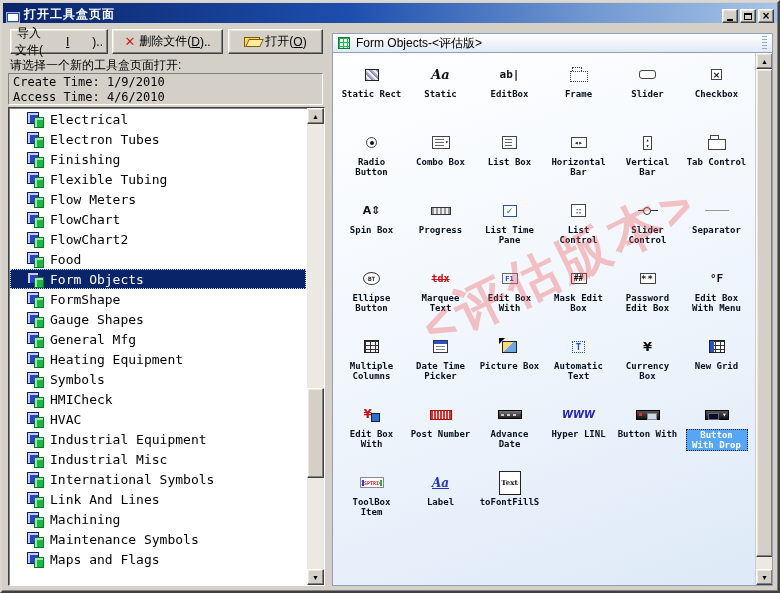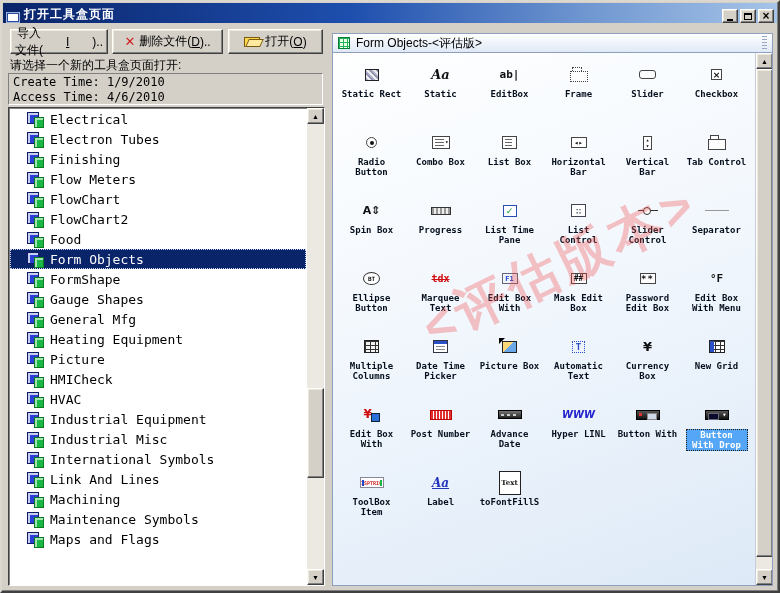--- a/index.html
+++ b/index.html
@@ -233,20 +233,24 @@
         <div class="lrow">
           <span class="li-icon"></span>
           <span>Electron Tubes</span>
         </div>
         <div class="lrow">
           <span class="li-icon"></span>
           <span>Finishing</span>
         </div>
         <div class="lrow">
           <span class="li-icon"></span>
+          <span>Flexible Tubing</span>
+        </div>
+        <div class="lrow">
+          <span class="li-icon"></span>
           <span>Flow Meters</span>
         </div>
         <div class="lrow">
           <span class="li-icon"></span>
           <span>FlowChart</span>
         </div>
         <div class="lrow">
           <span class="li-icon"></span>
           <span>FlowChart2</span>
         </div>
@@ -269,21 +273,21 @@
         <div class="lrow">
           <span class="li-icon"></span>
           <span>General Mfg</span>
         </div>
         <div class="lrow">
           <span class="li-icon"></span>
           <span>Heating Equipment</span>
         </div>
         <div class="lrow">
           <span class="li-icon"></span>
-          <span>Picture</span>
+          <span>Symbols</span>
         </div>
         <div class="lrow">
           <span class="li-icon"></span>
           <span>HMICheck</span>
         </div>
         <div class="lrow">
           <span class="li-icon"></span>
           <span>HVAC</span>
         </div>
         <div class="lrow">

